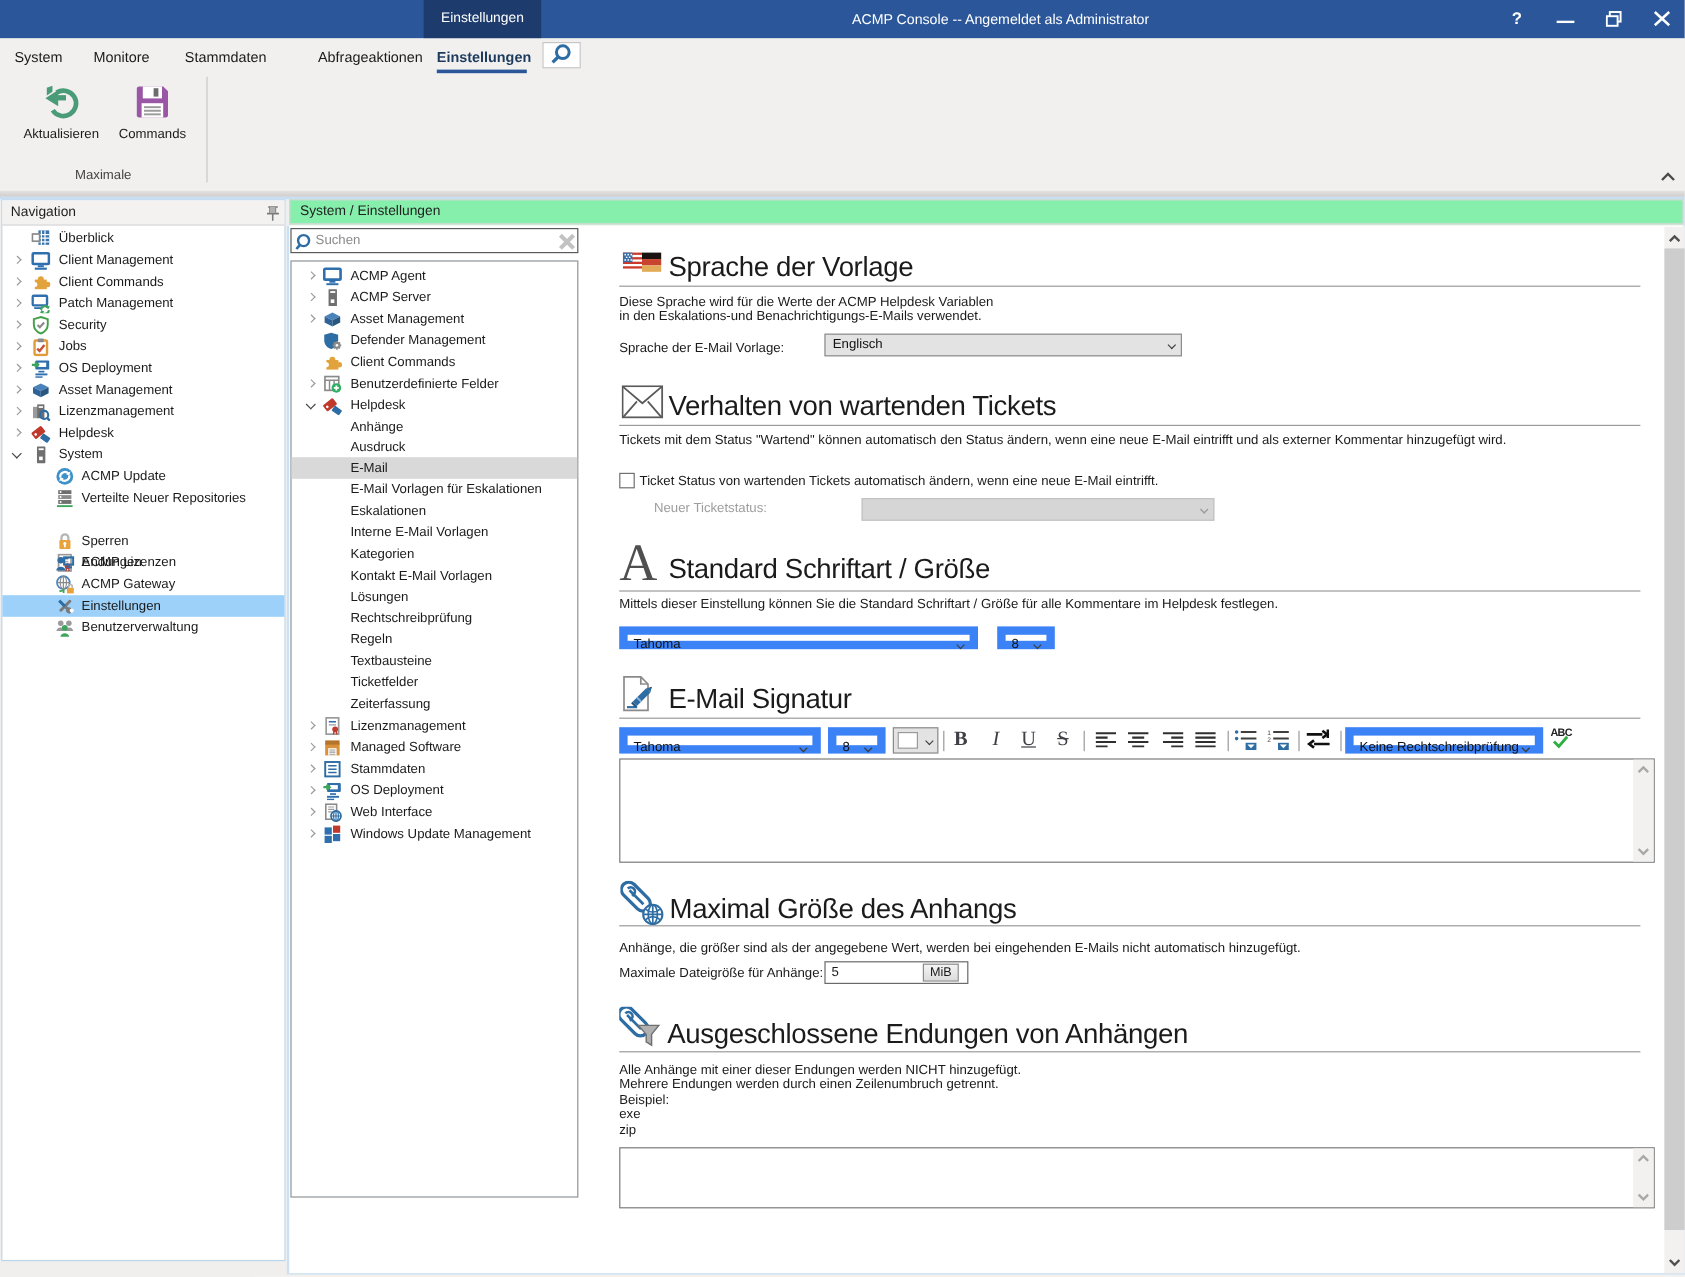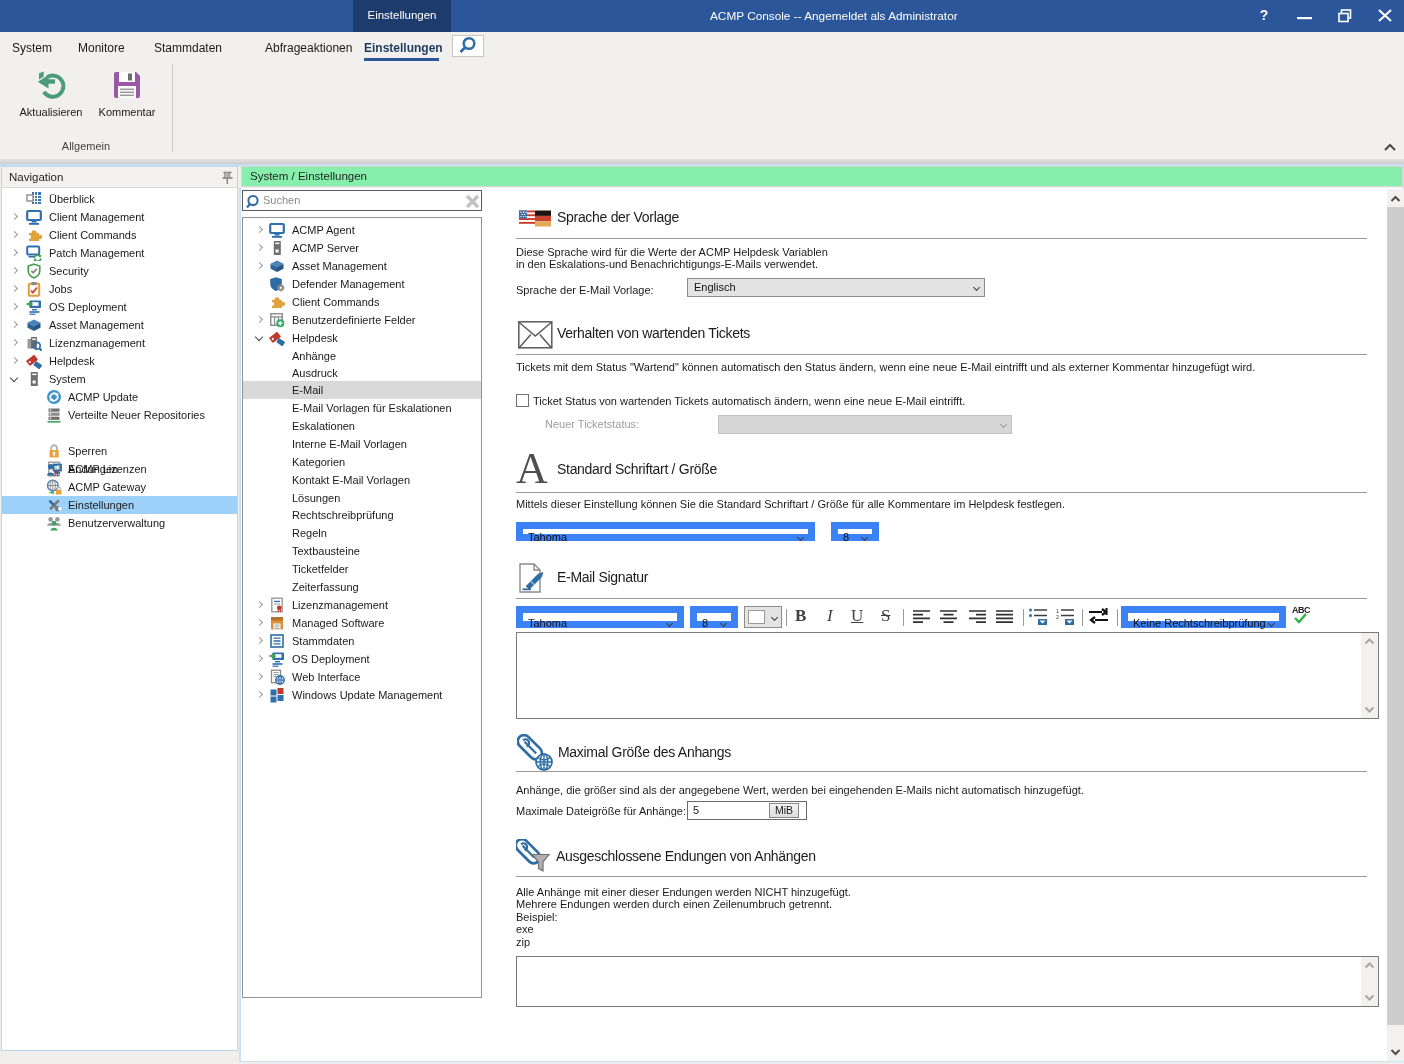--- a/index.html
+++ b/index.html
@@ -33,21 +33,21 @@
 #suchtext{position:absolute;left:20px;top:3px;font-size:11px;color:#8a8a8a;}
 #treebox{position:absolute;left:242px;top:217px;width:240px;height:781px;background:#fff;border:1px solid #8f9499;}
 .trow{position:absolute;left:0;width:238px;height:18px;font-size:11px;line-height:18px;}
 .trow .chev{left:14px;}
 .trow .chevd{left:13px;}
 .trow .ic{position:absolute;left:26px;top:1px;}
 .trow .t{position:absolute;left:49px;top:0;white-space:nowrap;}
 #scrollv{position:absolute;left:1387px;top:189px;width:17px;height:872px;background:#f2f1f0;}
 #scrollthumb{position:absolute;left:0;top:18px;width:17px;height:818px;background:#cdcdcd;}
 .sarrow{position:absolute;left:3px;width:10px;height:10px;}
-h2{position:absolute;font-size:14px;letter-spacing:-0.3px;font-weight:normal;color:#1b1b1b;white-space:nowrap;}
+h2{position:absolute;font-size:23px;letter-spacing:-0.3px;font-weight:normal;color:#1b1b1b;white-space:nowrap;}
 .hr{position:absolute;left:516px;width:851px;height:1px;background:#9b9b9b;}
 .body{position:absolute;font-size:11px;line-height:12.4px;color:#1a1a1a;white-space:nowrap;}
 .combo{position:absolute;background:#e3e3e3;border:1px solid #8c8c8c;font-size:11px;line-height:17px;padding-left:6px;color:#111;}
 .combow{position:absolute;background:#fff;border:7px solid #3b82f6;font-size:11px;line-height:17px;padding-left:5px;color:#111;}
 .cbx{position:absolute;right:5px;top:6px;width:5px;height:5px;border-right:1.4px solid #3c3c3c;border-bottom:1.4px solid #3c3c3c;transform:rotate(45deg);}
 .cbxg{position:absolute;right:5px;top:6px;width:5px;height:5px;border-right:1.4px solid #9a9a9a;border-bottom:1.4px solid #9a9a9a;transform:rotate(45deg);}
 .tsep{position:absolute;top:609px;width:1px;height:17px;background:#9a9a9a;}
 .fmt{position:absolute;top:606px;font-family:"Liberation Serif",serif;font-size:17px;color:#3f3f46;}
 .alic{position:absolute;top:610px;}
 .ta{position:absolute;background:#fff;border:1px solid #7b7b7b;}
@@ -89,22 +89,22 @@
 <div class="riblab" style="left:1px;">Aktualisieren</div>
 <svg class="abs" style="left:112px;top:70px;" width="30" height="30">
     <path d="M2 4 Q2 2 4 2 L24 2 L28 6 L28 26 Q28 28 26 28 L4 28 Q2 28 2 26 Z" fill="#9a57a5"></path>
     <rect x="7" y="2" width="16" height="10" fill="#fff"></rect>
     <rect x="16" y="3.5" width="4" height="7" fill="#6d6d6d"></rect>
     <rect x="6" y="16" width="18" height="12" fill="#fff"></rect>
     <rect x="8" y="18.5" width="14" height="1.6" fill="#9a9a9a"></rect>
     <rect x="8" y="21.5" width="14" height="1.6" fill="#9a9a9a"></rect>
     <rect x="8" y="24.5" width="14" height="1.6" fill="#9a9a9a"></rect>
   </svg>
-<div class="riblab" style="left:77px;">Kommentar</div>
-<div id="allg">Allgemein</div>
+<div class="riblab" style="left:77px;">Commands</div>
+<div id="allg">Maximale</div>
 <div id="ribline"></div>
 <svg class="abs" style="left:1383px;top:142px;" width="14" height="10">
     <path d="M2 8 L7 3 L12 8" fill="none" stroke="#4a4a4a" stroke-width="2"></path>
   </svg>
 <div id="band1"></div>
 <div id="band2"></div>
 <div id="leftpanel">
 <div id="lphead">Navigation</div>
 <svg class="abs" style="left:219px;top:4px;" width="13" height="14">
       <path d="M2.5 1.5 h8 M4 1.5 v5 M8.5 1.5 v5 M1.5 7 h10 M6.25 7 v6" stroke="#7a7a7a" stroke-width="1.3" fill="none"></path>

